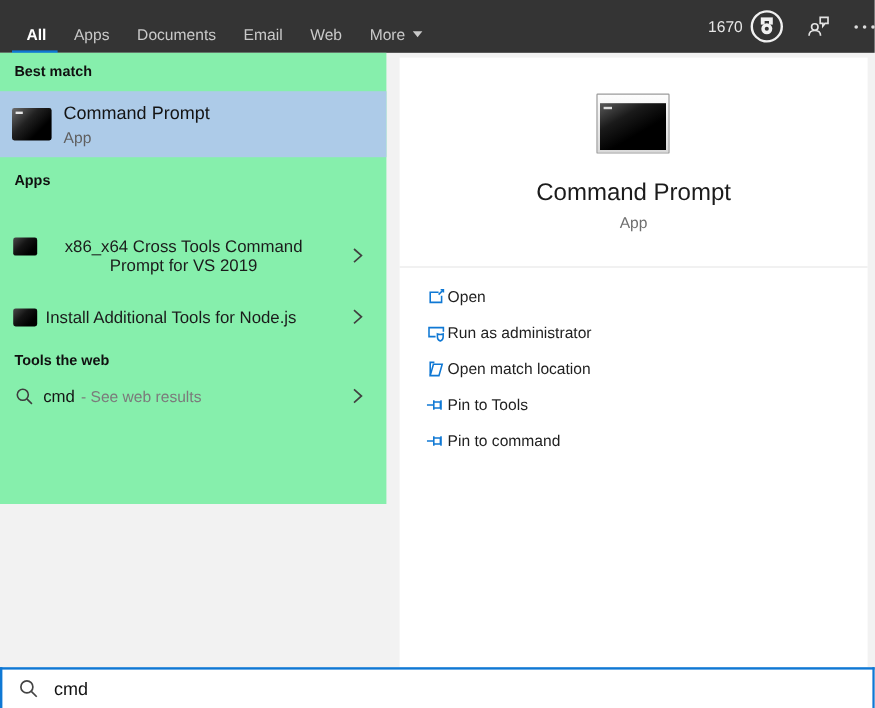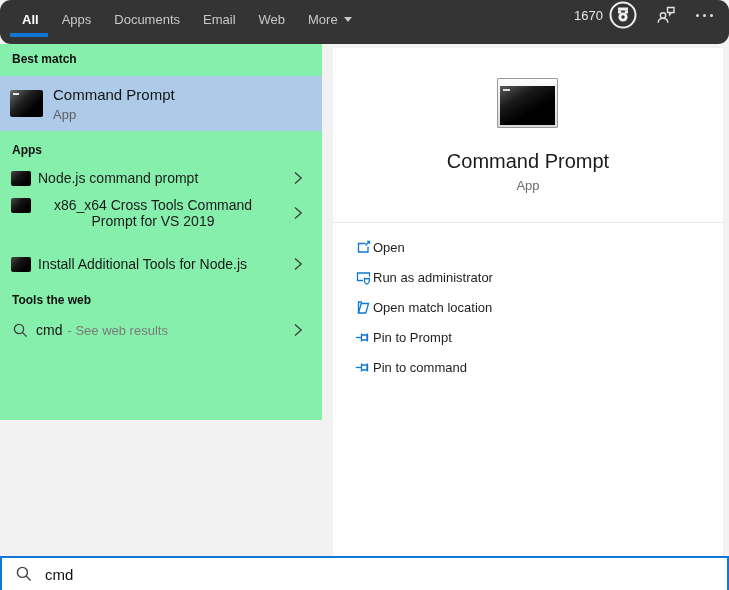--- a/index.html
+++ b/index.html
@@ -7,39 +7,39 @@
   body {
     font-family:"Liberation Sans", sans-serif;
     background:#f2f2f2;
     position:relative;
     color:#1b1b1b;
   }
 
   
   .topbar {
     position:absolute; top:0; left:0; width:729px; height:44px;
-    background:#343434; display:flex; align-items:flex-start;border-radius:11px;
+    background:#343434; display:flex; align-items:center;
   }
   .tabs { display:flex; padding-left:22px; gap:23px; }
   .tab {
     position:relative; font-size:13px; color:#c9c9c9;
     padding-top:12px; cursor:default; display:flex; align-items:flex-start; gap:6px;
   }
   .tab.active { color:#ffffff; font-weight:bold; }
   .tab.active::after {
     content:""; position:absolute; left:-12px; right:-9px; top:33px; height:4px;
     background:#0f78d4;
   }
   .tab .caret {
     width:0; height:0; margin-top:5px;
     border-left:4px solid transparent; border-right:4px solid transparent;
     border-top:5px solid #c9c9c9;
   }
   .topbar-right {
-    margin-left:auto; display:flex; align-items:center; gap:5px; padding-right:16px;
+    margin-left:auto; display:flex; align-items:center; gap:5px; 
   }
   .points { font-size:13px; color:#e6e6e6; }
   .icon-btn { display:flex; align-items:center; justify-content:center; }
   .dots { display:flex; gap:4px; margin-left:14px; }
   .dots i { width:3px; height:3px; border-radius:50%; background:#dcdcdc; display:block; }
   .feedback-wrap { margin-left:12px; }
 
   
   .left-panel {
     position:absolute; left:0; top:44px; width:322px; height:376px;
@@ -194,29 +194,20 @@
   <div class="best-item">
     <div class="cmd-icon-sm"></div>
     <div class="best-text">
       <div class="best-title">Command Prompt</div>
       <div class="best-sub">App</div>
     </div>
   </div>
 
   <div class="section-header hdr-apps">Apps</div>
 
-  <div class="app-row row-1">
-    <div class="app-icon"></div>
-    <div class="app-label">Node.js command prompt</div>
-    <span class="chevron">
-      <svg width="10" height="16" viewBox="0 0 10 16" fill="none" stroke="#404040" stroke-width="1.4">
-        <polyline points="2,2.5 8.2,8 2,13.5"></polyline>
-      </svg>
-    </span>
-  </div>
 
   <div class="app-row row-2">
     <div class="app-icon"></div>
     <div class="app-label">x86_x64 Cross Tools Command Prompt for VS 2019</div>
     <span class="chevron">
       <svg width="10" height="16" viewBox="0 0 10 16" fill="none" stroke="#404040" stroke-width="1.4">
         <polyline points="2,2.5 8.2,8 2,13.5"></polyline>
       </svg>
     </span>
   </div>
@@ -292,21 +283,21 @@
 
     <div class="action-row">
       <span class="a-icon">
         <svg width="17" height="17" viewBox="0 0 17 17" fill="none" stroke="#0f78d4" stroke-width="1.3">
           <line x1="0.8" y1="8.5" x2="6" y2="8.5"></line>
           <line x1="6.5" y1="4.5" x2="6.5" y2="12.5"></line>
           <path d="M6.5 6 H12 V11 H6.5"></path>
           <line x1="12.5" y1="4.5" x2="12.5" y2="12.5"></line>
         </svg>
       </span>
-      <span class="action-label">Pin to Prompt</span>
+      <span class="action-label">Pin to Tools</span>
     </div>
 
     <div class="action-row">
       <span class="a-icon">
         <svg width="17" height="17" viewBox="0 0 17 17" fill="none" stroke="#0f78d4" stroke-width="1.3">
           <line x1="0.8" y1="8.5" x2="6" y2="8.5"></line>
           <line x1="6.5" y1="4.5" x2="6.5" y2="12.5"></line>
           <path d="M6.5 6 H12 V11 H6.5"></path>
           <line x1="12.5" y1="4.5" x2="12.5" y2="12.5"></line>
         </svg>

